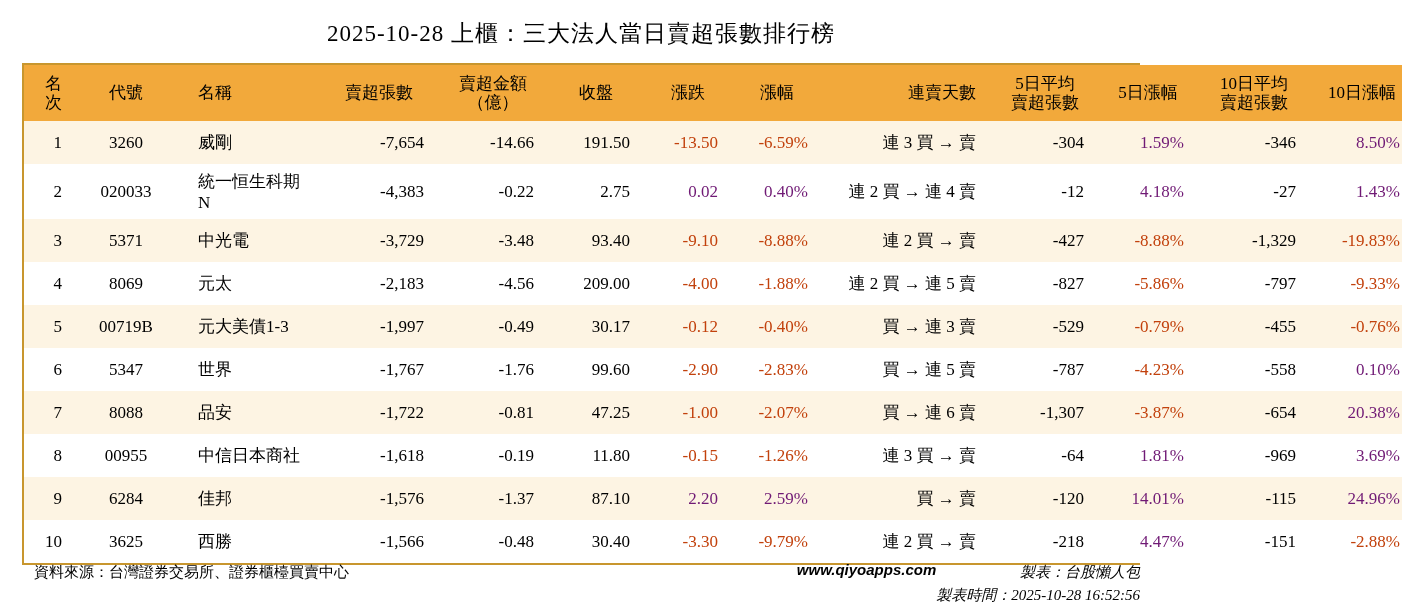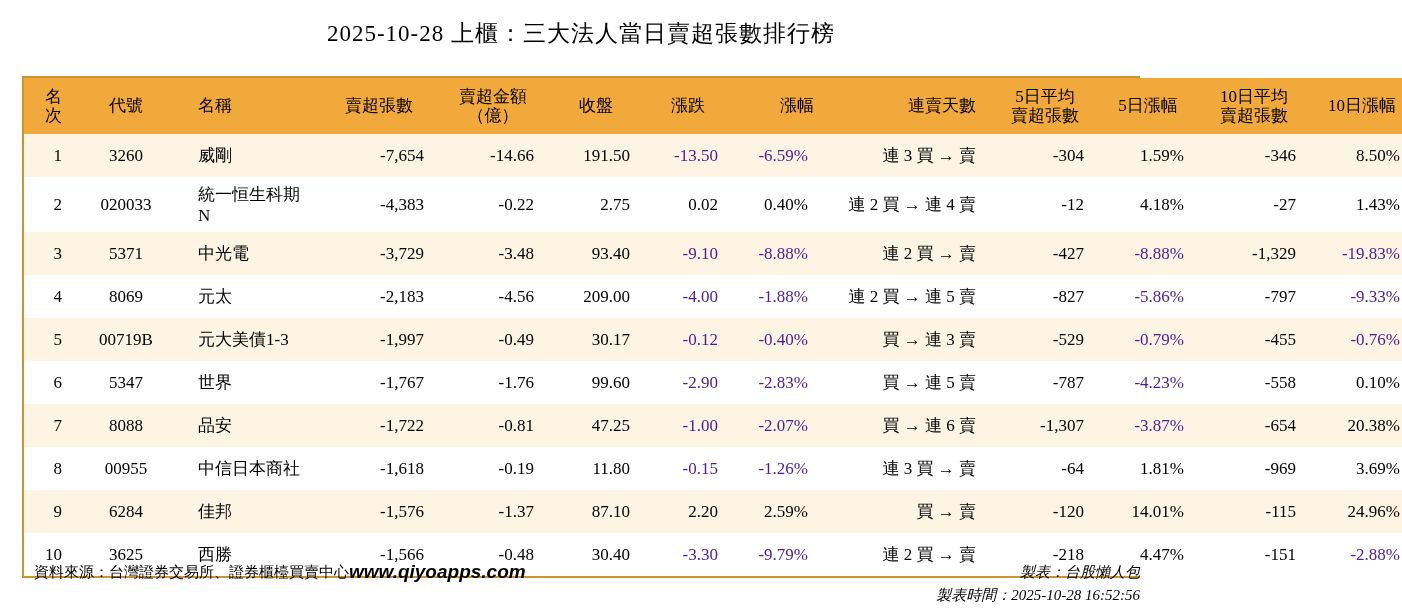--- a/index.html
+++ b/index.html
@@ -22,21 +22,21 @@
   }
   .title {
     text-align: center;
     font-size: 23px;
     letter-spacing: 1px;
     padding-top: 18px;
     padding-bottom: 10px;
     color: #000;
   }
   .table-wrap {
-    margin: 17px 22px;
+    margin: 4px 22px;
     border: 2px solid #c8962e;
     box-sizing: border-box;
   }
   table {
     width: 100%;
     border-collapse: collapse;
     table-layout: fixed;
   }
   thead th {
     background: #f2a93b;
@@ -69,53 +69,53 @@
     background: #ffffff;
   }
   .c-rank   { text-align: right; padding-right: 18px; width: 56px; }
   .c-code   { text-align: center; width: 92px; }
   .c-name   { text-align: left; padding-left: 26px; width: 148px; }
   .c-num    { text-align: right; padding-right: 14px; }
   .c-shares { width: 118px; }
   .c-amount { width: 110px; }
   .c-close  { width: 96px; }
   .c-chg    { width: 88px; }
-  .c-chgpct { width: 90px; text-align: right; }
+  .c-chgpct { width: 90px; }
   .c-days   { text-align: right; padding-right: 16px; width: 170px; }
   .c-avg5   { width: 106px; }
   .c-pct5   { width: 100px; }
   .c-avg10  { width: 112px; }
   .c-pct10  { width: 104px; }
-  .up   { color: #000000; }
-  .down { color: #4c1d95; }
+  .up   { color: #701a75; }
+  .down { color: #c2410c; }
   .footer {
     position: absolute;
     left: 12px;
     right: 0;
     bottom: 6px;
     padding: 0 22px;
     box-sizing: border-box;
     font-size: 15px;
   }
   .footer-row {
     display: flex;
     align-items: flex-start;
     justify-content: space-between;
   }
   .footer-left {
     flex: 0 0 auto;
     padding-top: 2px;
   }
   .footer-center {
     flex: 1 1 auto;
-    text-align: left;
+    text-align: right;
     font-family: "Liberation Sans", sans-serif;
     font-weight: bold;
     font-style: italic;
-    font-size: 19px;
+    font-size: 15px;
   }
   .footer-right {
     flex: 0 0 auto;
     text-align: right;
     line-height: 1.5;
     font-style: italic;
   }
 </style>
 </head>
 <body>

